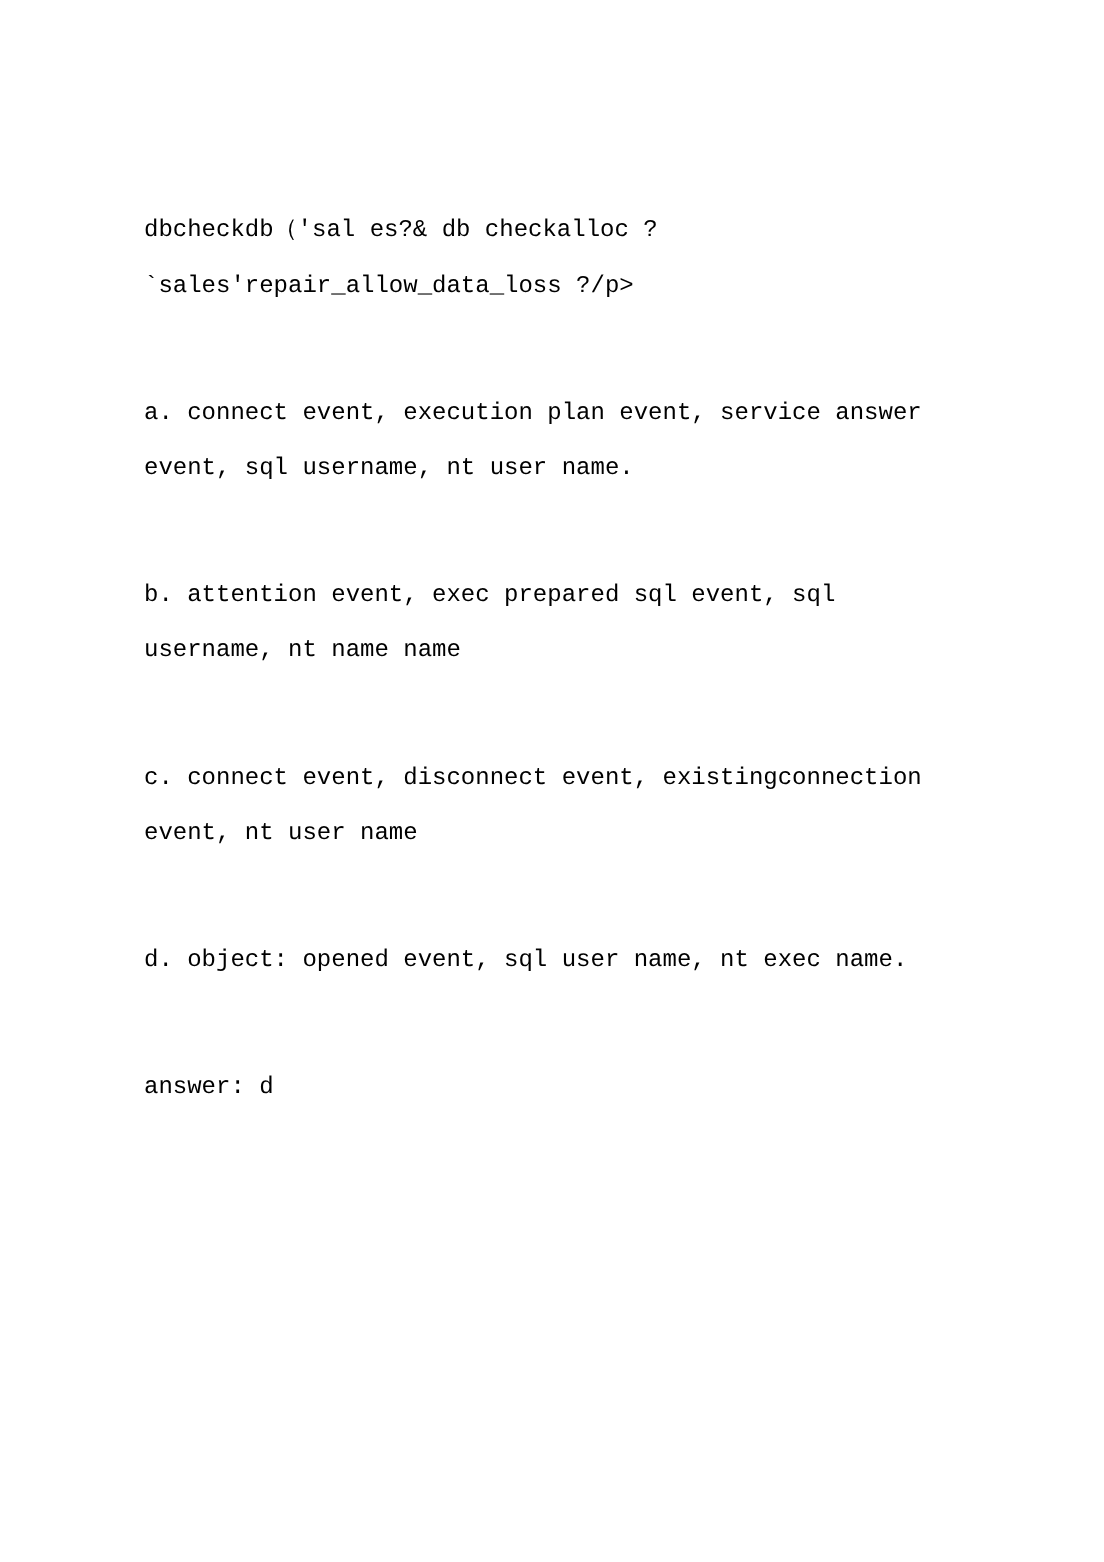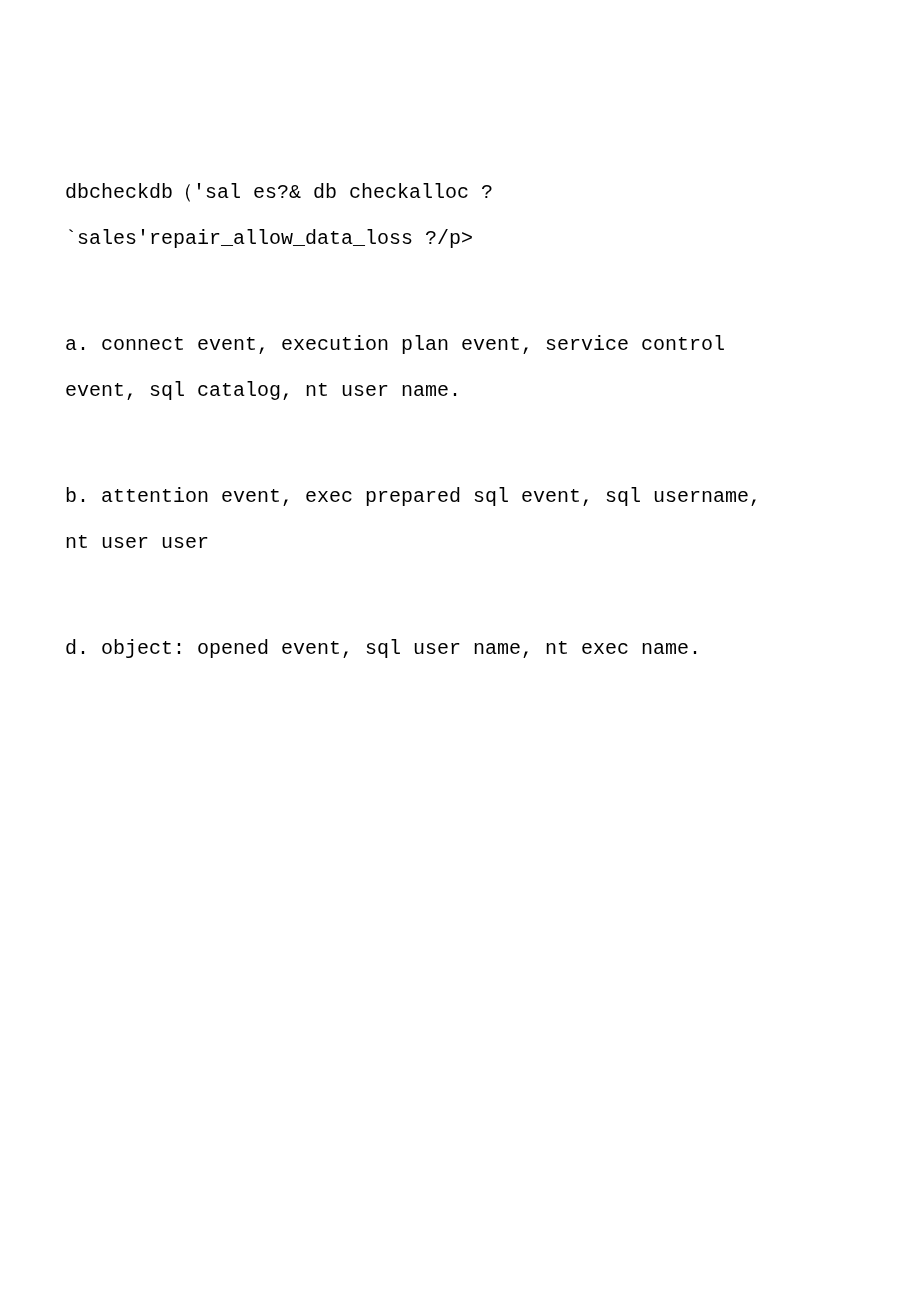--- a/index.html
+++ b/index.html
@@ -6,28 +6,30 @@
     margin: 0;
     padding: 0;
     width: 920px;
     background: #ffffff;
     font-family: "Courier New", Courier, monospace;
     font-size: 20px;
     line-height: 2.3;
     color: #000000;
   }
   .page {
-    padding: 170px 130px 100px 65px;
+    padding: 170px 130px 100px 120px;
   }
   .para {
     margin: 0 0 60px 0;
     word-wrap: break-word;
   }
 </style>
 </head>
 <body>
 
 <div class="page">
   <p class="para">dbcheckdb（'sal es?&amp; db checkalloc ?`sales'repair_allow_data_loss ?/p&gt;</p>
-  <p class="para">a. connect event, execution plan event, service control event, sql catalog, nt user name.</p>
-  <p class="para">b. attention event, exec prepared sql event, sql username, nt user user</p>
+  <p class="para">a. connect event, execution plan event, service answer event, sql username, nt user name.</p>
+  <p class="para">b. attention event, exec prepared sql event, sql username, nt name name</p>
+  <p class="para">c. connect event, disconnect event, existingconnection event, nt user name</p>
   <p class="para">d. object: opened event, sql user name, nt exec name.</p>
+  <p class="para">answer: d</p>
 </div>
 
 </body></html>

